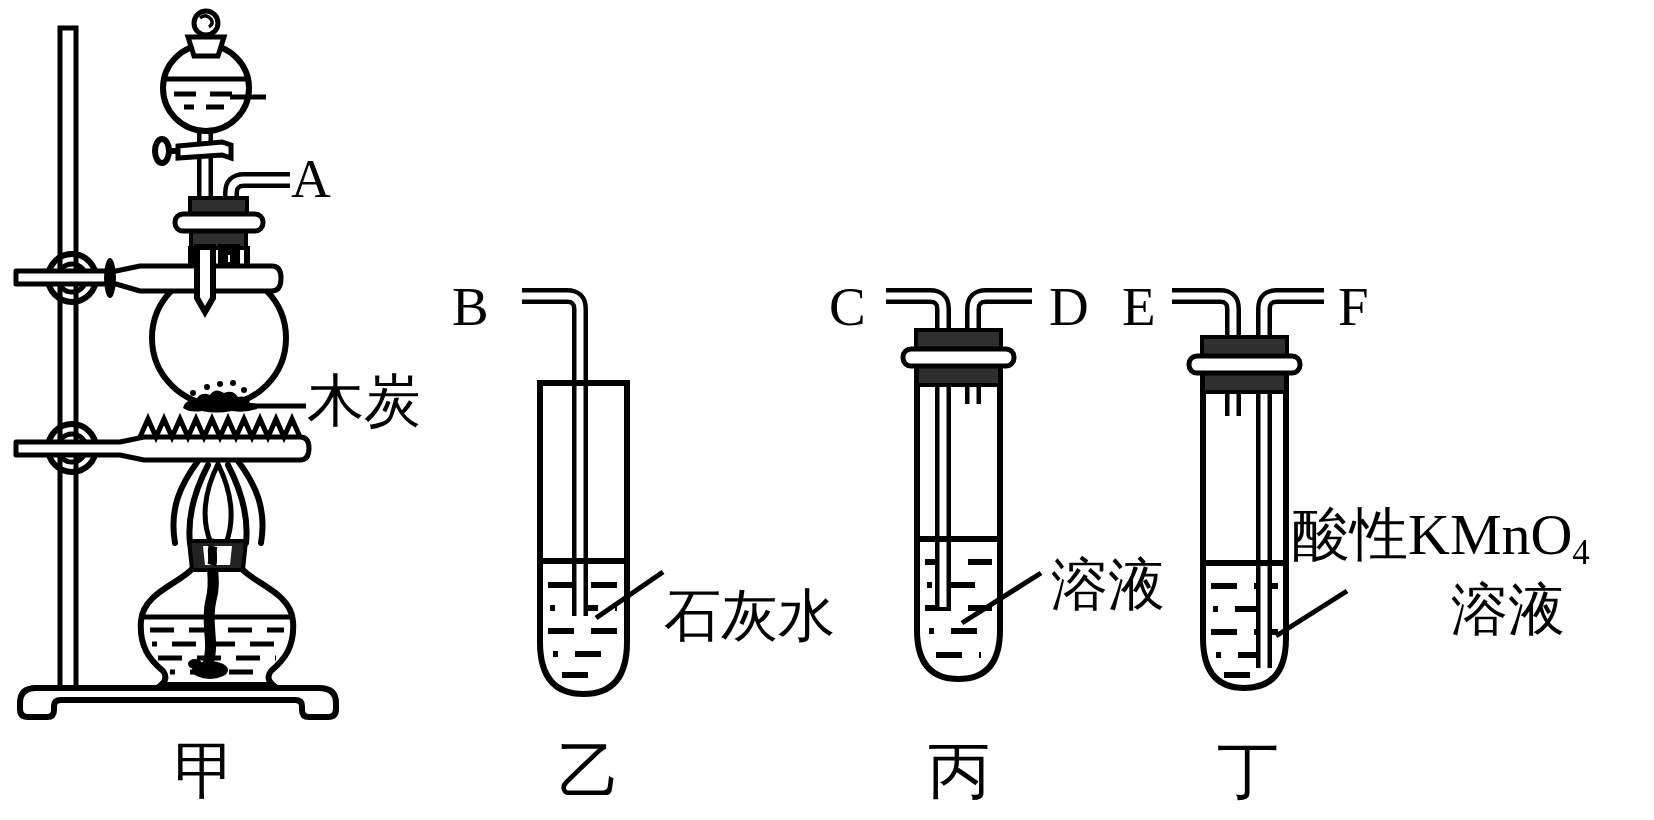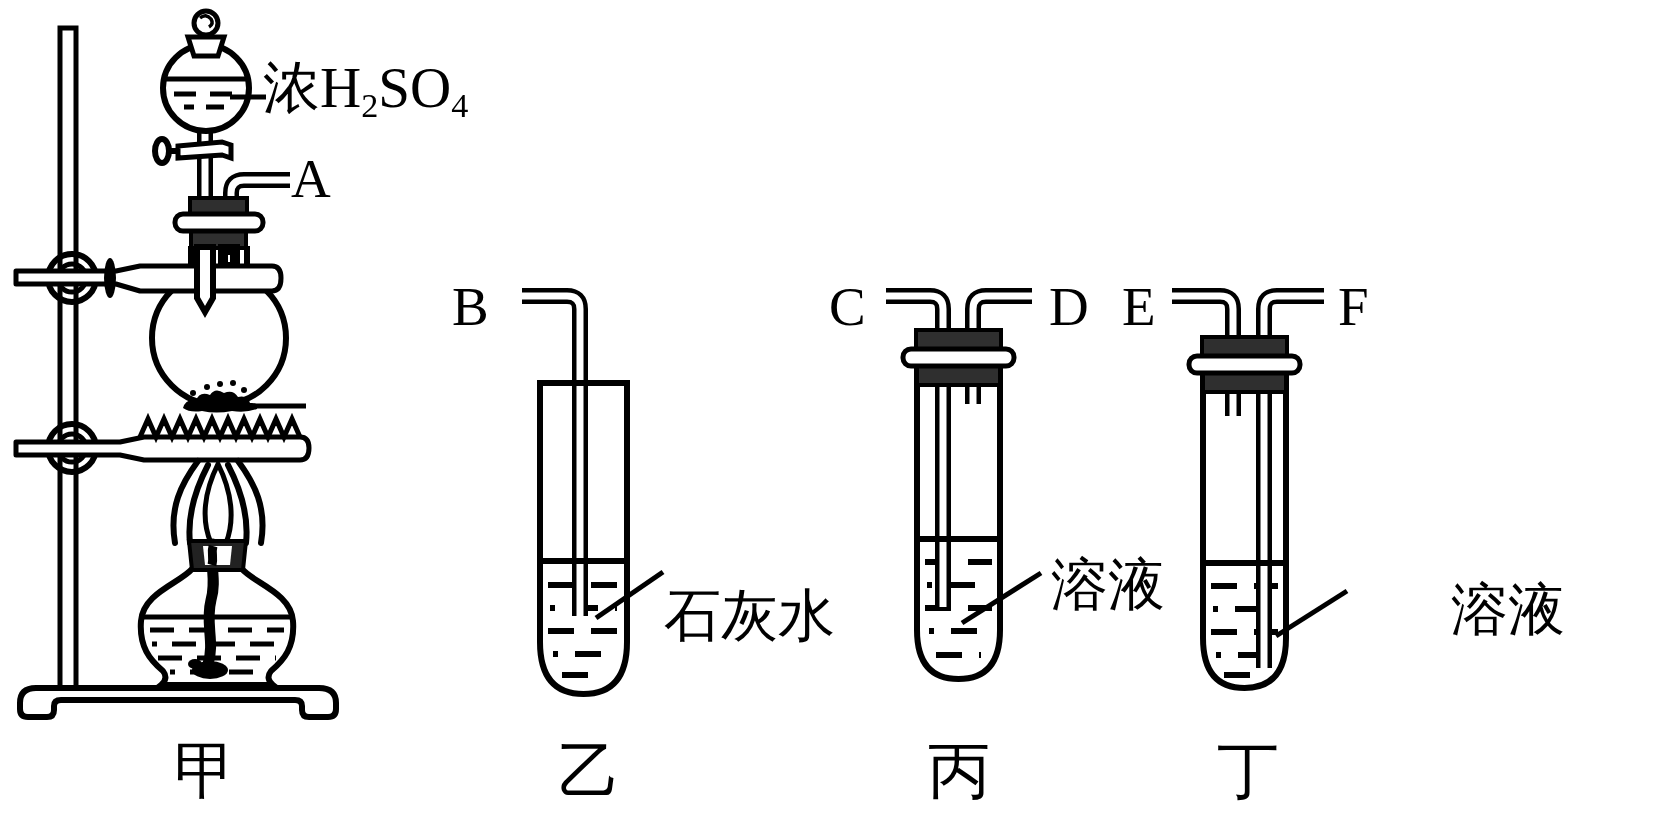--- a/index.html
+++ b/index.html
@@ -193,33 +193,34 @@
     <line x1="1203" y1="563" x2="1286" y2="563" class="ln" stroke-width="6"></line>
     <g>
       <rect x="1202" y="337" width="85" height="22" class="stopper"></rect>
       <rect x="1203" y="371" width="83" height="21" class="stopper"></rect>
       <rect x="1189" y="356" width="111" height="17" rx="8" class="glass thin"></rect>
     </g>
     <line x1="1276" y1="636" x2="1347" y2="591" class="ln thin"></line>
   </g>
 </svg>
 
-<div class="lbl cjk" style="left:263px;top:59px;">
-  <span>浓H</span><sub>2</sub><span>SO</span><sub>4</sub>
-</div>
 <div class="lbl letter" style="left:291px;top:151px;">A</div>
+<div class="lbl cjk" style="left:307px;top:372px;">木炭</div>
 <div class="lbl cap" style="left:174px;top:740px;">甲</div>
 
 <div class="lbl letter" style="left:452px;top:279px;">B</div>
 <div class="lbl cjk" style="left:664px;top:551px;margin-top:36px;">石灰水</div>
 <div class="lbl cap" style="left:558px;top:740px;">乙</div>
 
 <div class="lbl letter" style="left:829px;top:279px;">C</div>
 <div class="lbl letter" style="left:1049px;top:279px;">D</div>
 <div class="lbl cjk" style="left:1051px;top:556px;">溶液</div>
 <div class="lbl cap" style="left:928px;top:740px;">丙</div>
 
 <div class="lbl letter" style="left:1122px;top:279px;">E</div>
 <div class="lbl letter" style="left:1338px;top:279px;">F</div>
+<div class="lbl cjk" style="left:1292px;top:506px;font-size:58px;">
+  <span>酸性KMnO</span><sub>4</sub>
+</div>
 <div class="lbl cjk" style="left:1451px;top:581px;">溶液</div>
 <div class="lbl cap" style="left:1217px;top:740px;">丁</div>
 
 </div>
 
 </body></html>

